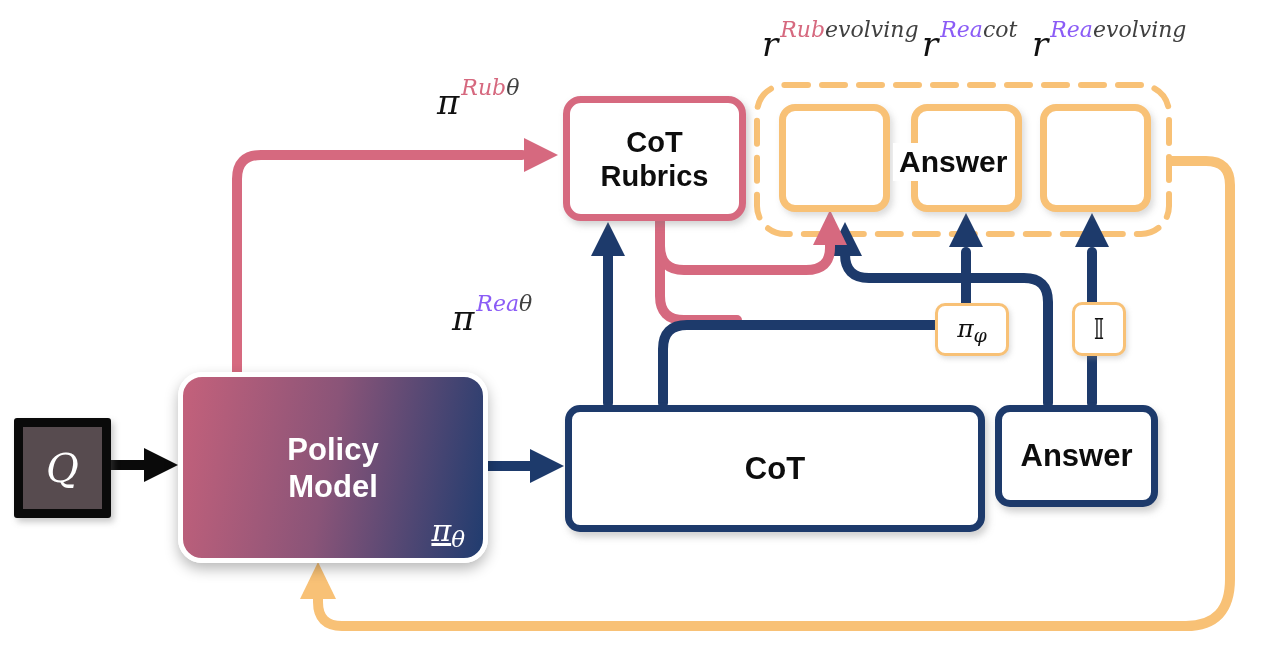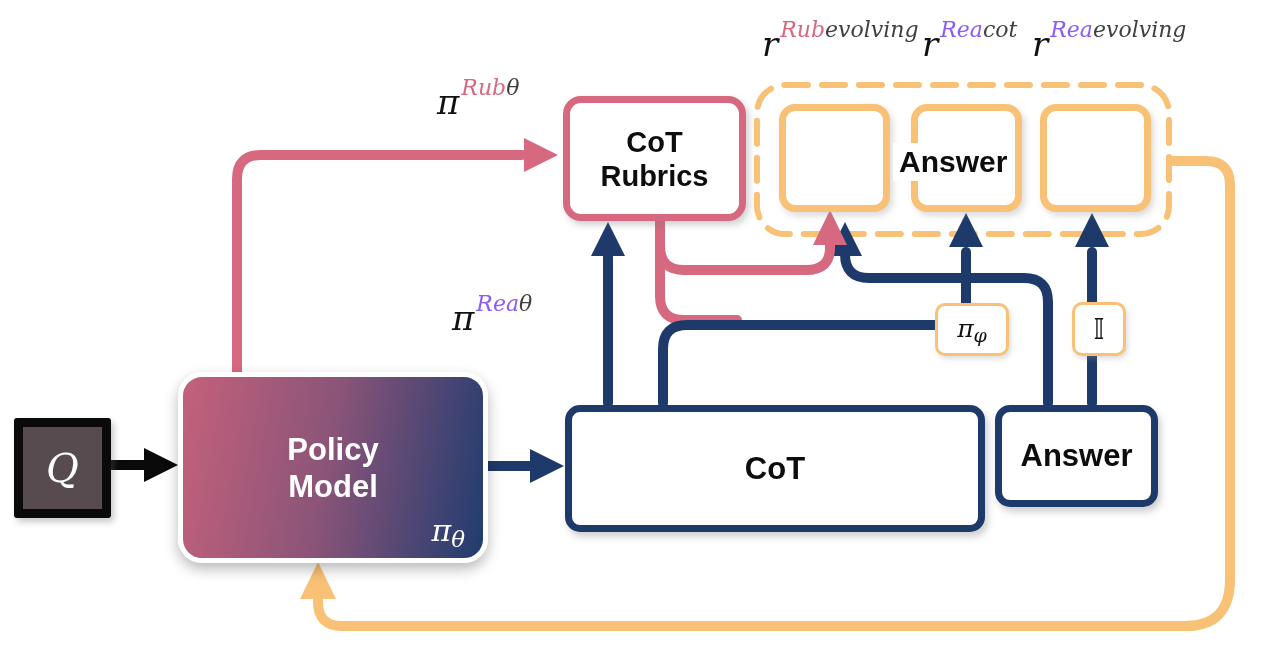--- a/index.html
+++ b/index.html
@@ -12,21 +12,21 @@
 
   .query-box{left:14px;top:418px;width:97px;height:100px;background:#574b4f;border:9px solid #0a0a0a;
              border-radius:3px;box-shadow:3px 4px 6px rgba(100,100,100,.35);}
   .query-glyph{font-family:"DejaVu Serif",serif;font-style:italic;font-size:40px;color:#ffffff;}
 
   .policy-box{left:178px;top:372px;width:310px;height:191px;border-radius:24px;
               background:linear-gradient(100deg,#c4617b 0%,#8a5478 48%,#203c6f 100%);
               border:5px solid #ffffff;box-shadow:0 6px 14px rgba(0,0,0,.28);}
   .policy-label{color:#ffffff;font-weight:bold;font-size:31px;line-height:37px;text-align:center;width:170px;}
   .policy-symbol{position:absolute;right:18px;bottom:6px;color:#ffffff;
-                 font-family:"DejaVu Serif",serif;font-style:italic;font-size:30px;}
+                 font-family:"DejaVu Serif",serif;font-style:italic;font-size:30px;text-decoration:underline;}
   .policy-symbol .ssub{font-size:23px;vertical-align:-6px;}
 
   .rubrics-box{left:563px;top:96px;width:183px;height:125px;background:#ffffff;border:7px solid #d6697f;
                border-radius:18px;box-shadow:3px 4px 7px rgba(120,120,120,.35);}
   .rubrics-label{color:#0d0d0d;font-weight:bold;font-size:29px;line-height:34px;text-align:center;width:120px;}
 
   .reward-sq{position:absolute;box-sizing:border-box;width:111px;height:108px;top:104px;background:#ffffff;
              border:7px solid #f8c176;border-radius:16px;box-shadow:3px 4px 6px rgba(140,140,140,.3);}
   .rw1{left:779px;} .rw2{left:911px;} .rw3{left:1040px;}
   .rewards-label{position:absolute;left:893px;top:143px;background:#ffffff;padding:2px 6px;

